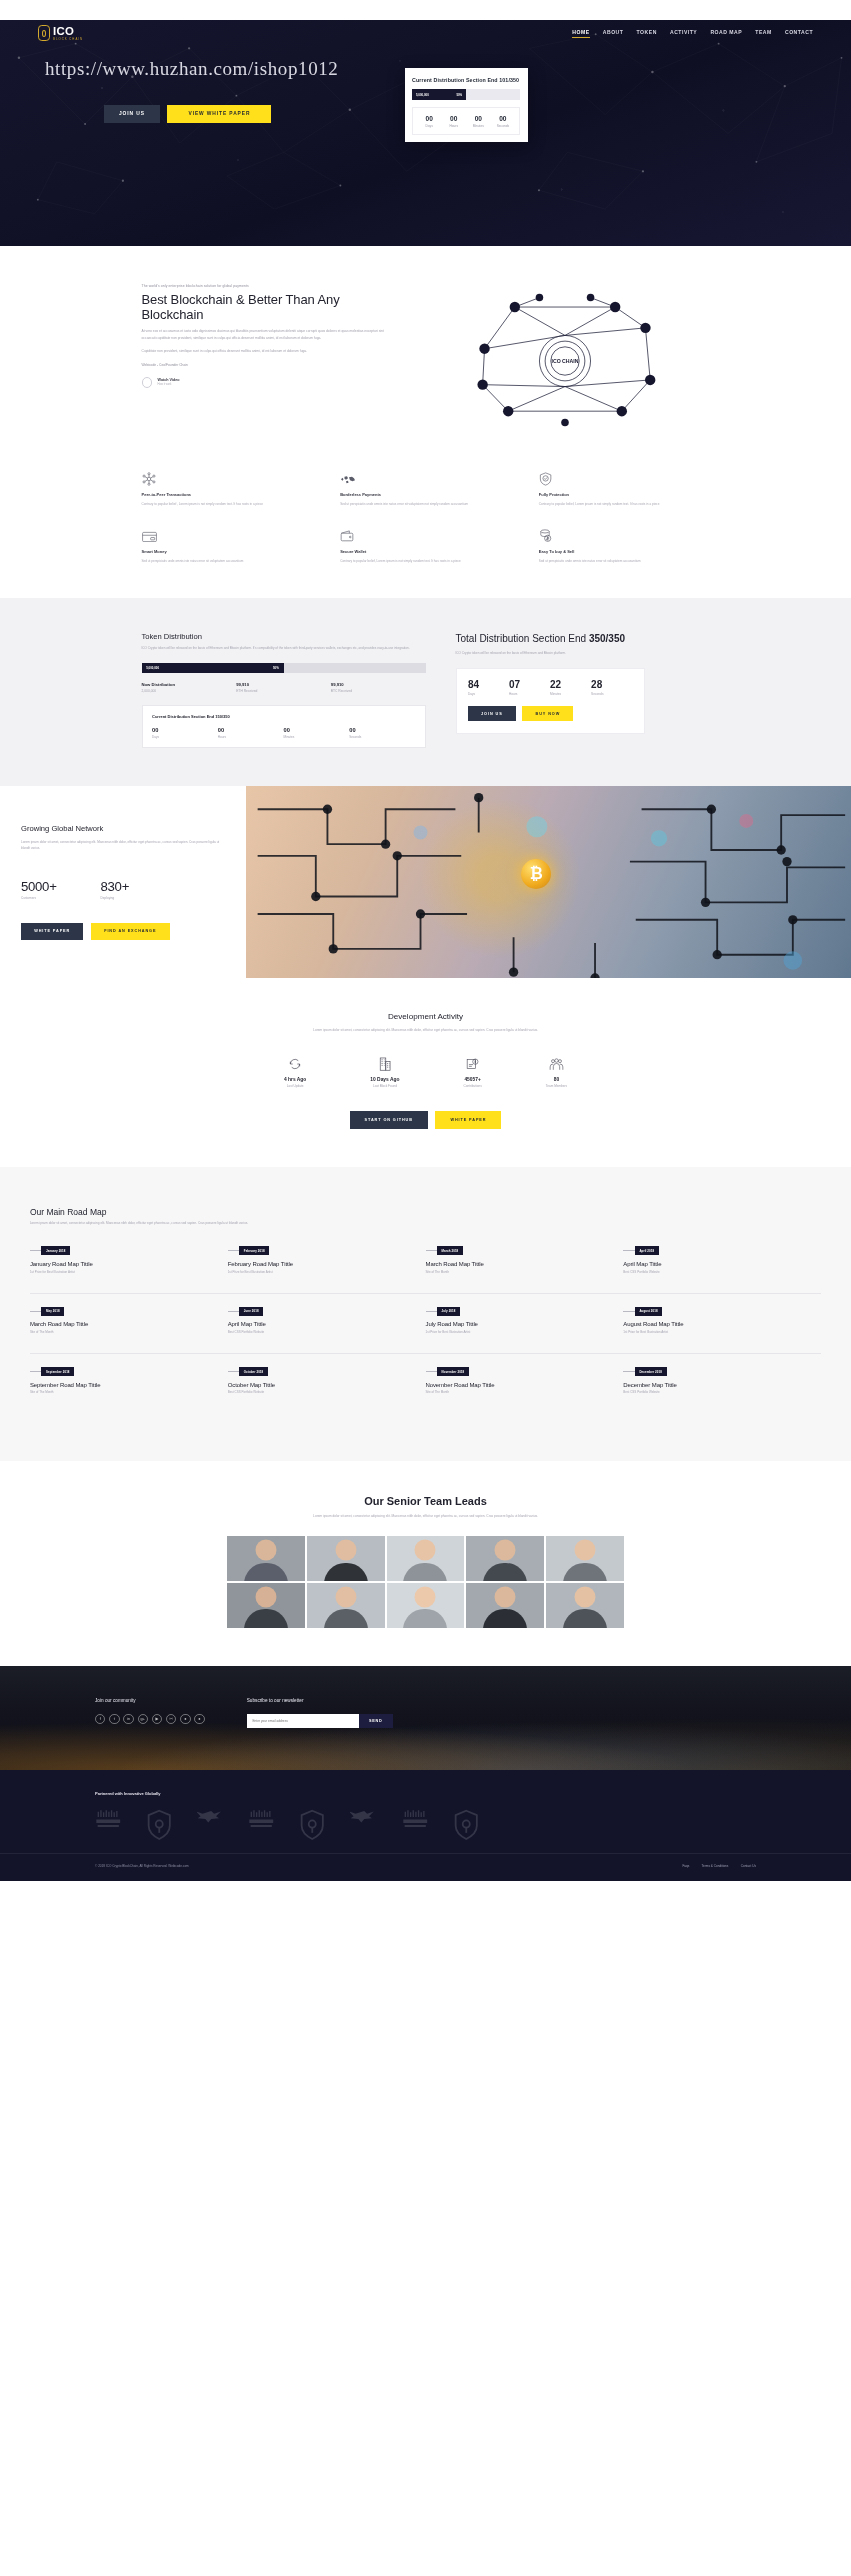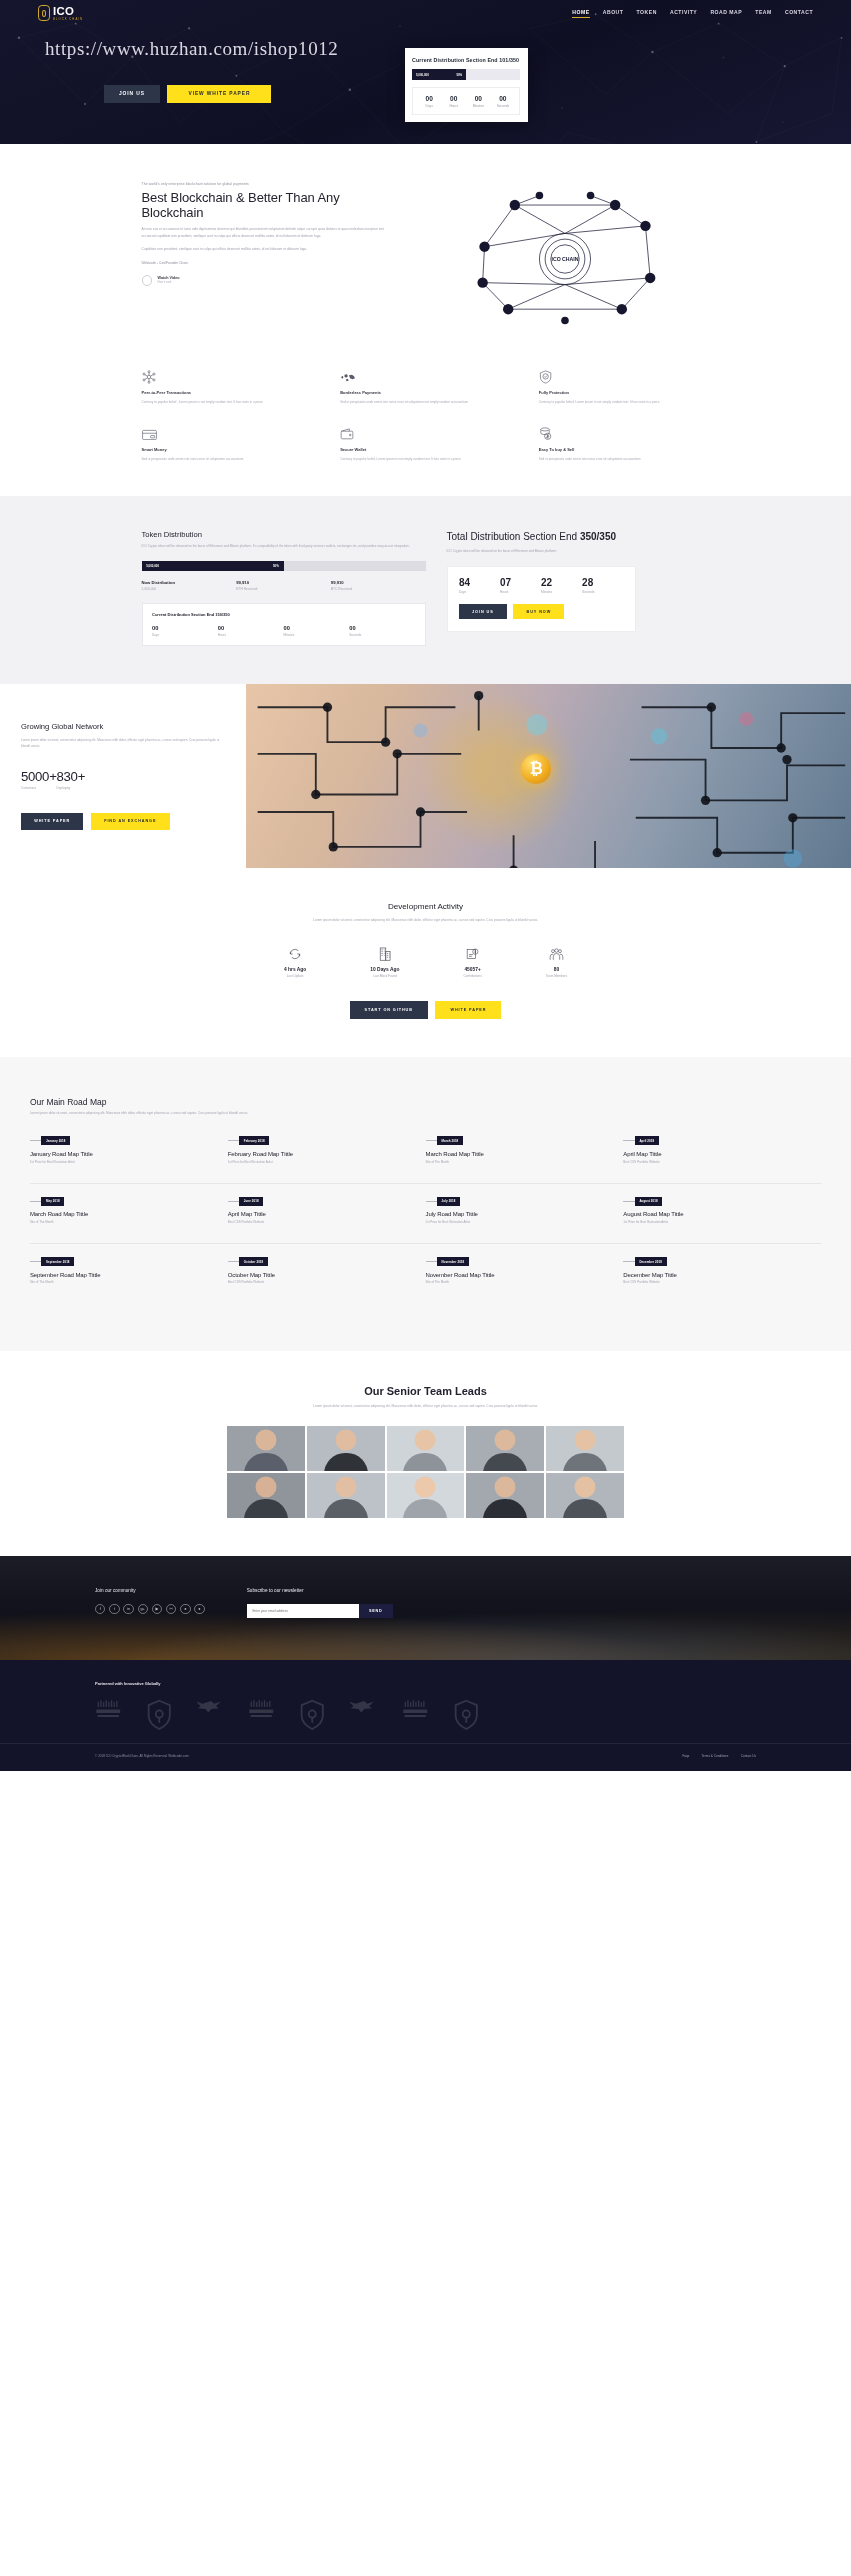--- a/index.html
+++ b/index.html
@@ -9,31 +9,32 @@
     background:#ffffff;
     color:#333;
     width:851px;
     overflow-x:hidden;
   }
   .page { width:851px; position:relative; }
 
   
   .hero {
     position:relative;
-    height:144px;
+    height:226px;
     background:#13132b;
     background-image:
       radial-gradient(circle at 12% 30%, rgba(255,255,255,.07) 0 1.1px, transparent 1.3px),
       radial-gradient(circle at 28% 62%, rgba(255,255,255,.06) 0 1px, transparent 1.2px),
       radial-gradient(circle at 47% 18%, rgba(255,255,255,.05) 0 0.9px, transparent 1.1px),
       radial-gradient(circle at 66% 75%, rgba(255,255,255,.06) 0 1px, transparent 1.2px),
       radial-gradient(circle at 85% 40%, rgba(255,255,255,.06) 0 1.1px, transparent 1.3px),
       radial-gradient(circle at 92% 85%, rgba(255,255,255,.05) 0 0.9px, transparent 1.1px),
       linear-gradient(160deg,#15152e 0%,#0f0f24 55%,#171733 100%);
     overflow:hidden;
+    margin-top:20px;
   }
   .hero-net { position:absolute; inset:0; opacity:.55; }
   .nav {
     position:relative; z-index:5;
     height:21px; display:flex; align-items:center;
     padding:0 38px; margin-top:2.8px;
   }
   .logo { display:flex; align-items:center; gap:2.8px; }
   .logo-mark {
     width:12.3px; height:16px;
@@ -120,21 +121,21 @@
 
   .about-right { flex:1; display:flex; align-items:flex-start; justify-content:center; padding-top:5.7px; }
 
   .features { display:grid; grid-template-columns:repeat(3,1fr); gap:21px 28px; margin-top:40px; }
   .feat-ico { height:14px; display:flex; align-items:flex-end; color:#5b5c69; }
   .feat h5 { font-size:4px; color:#32333f; font-weight:600; margin-top:6.6px; }
   .feat p { font-size:3.1px; line-height:1.95; color:#a9a9b5; margin-top:3.8px; }
 
   
   .token { background:#f2f2f4; padding:34px 0 38px; }
-  .token-grid { display:flex; gap:21px; }
+  .token-grid { display:flex; gap:30px; }
   .token-left { width:284px; }
   .token-left h3 { font-size:7.6px; font-weight:500; color:#22232e; }
   .token-left p.desc { font-size:3.1px; line-height:1.95; color:#a5a5b2; margin-top:4.7px; }
   .tk-prog { margin-top:11.4px; height:10.4px; background:#dcdce2; position:relative; }
   .tk-prog .f {
     position:absolute; left:0; top:0; bottom:0; width:50%;
     background:#16162e; display:flex; align-items:center;
     justify-content:space-between; padding:0 4.7px;
   }
   .tk-prog .f span { color:#fff; font-size:2.9px; font-weight:700; }
@@ -159,21 +160,21 @@
   .tr-cd .c .n { font-size:10px; font-weight:700; color:#22232e; }
   .tr-cd .c .l { font-size:3.2px; color:#a5a5b2; margin-top:1.9px; }
   .tr-btns { display:flex; gap:6.6px; margin-top:9.5px; }
   .tr-btns .btn { padding:5.7px 13.2px; font-size:3.8px; }
 
   
   .network { display:flex; background:#fff; }
   .net-left { width:246px; padding:38px 0 38px 21px; }
   .net-left h3 { font-size:7.6px; font-weight:500; color:#22232e; }
   .net-left p { font-size:3.1px; line-height:1.95; color:#a5a5b2; margin-top:5.7px; width:203px; }
-  .net-nums { display:flex; margin-top:20px; }
+  .net-nums { display:flex; gap:44px; margin-top:28px; }
   .net-num .n { font-size:13.2px; font-weight:400; color:#22232e; letter-spacing:-0.3px; }
   .net-num .l { font-size:3.1px; color:#a5a5b2; margin-top:1.9px; }
   .net-btns { display:flex; gap:7.6px; margin-top:23px; }
   .net-btns .btn { padding:6.6px 13.2px; font-size:3.8px; }
   .net-right {
     flex:1; position:relative;
     background:
       radial-gradient(circle at 42% 48%, rgba(255,193,7,.30) 0 6%, transparent 22%),
       linear-gradient(115deg,#e7c6a8 0%,#d7b79d 22%,#b9aab4 45%,#8e9cae 68%,#60788f 100%);
     min-height:166px; overflow:hidden;

